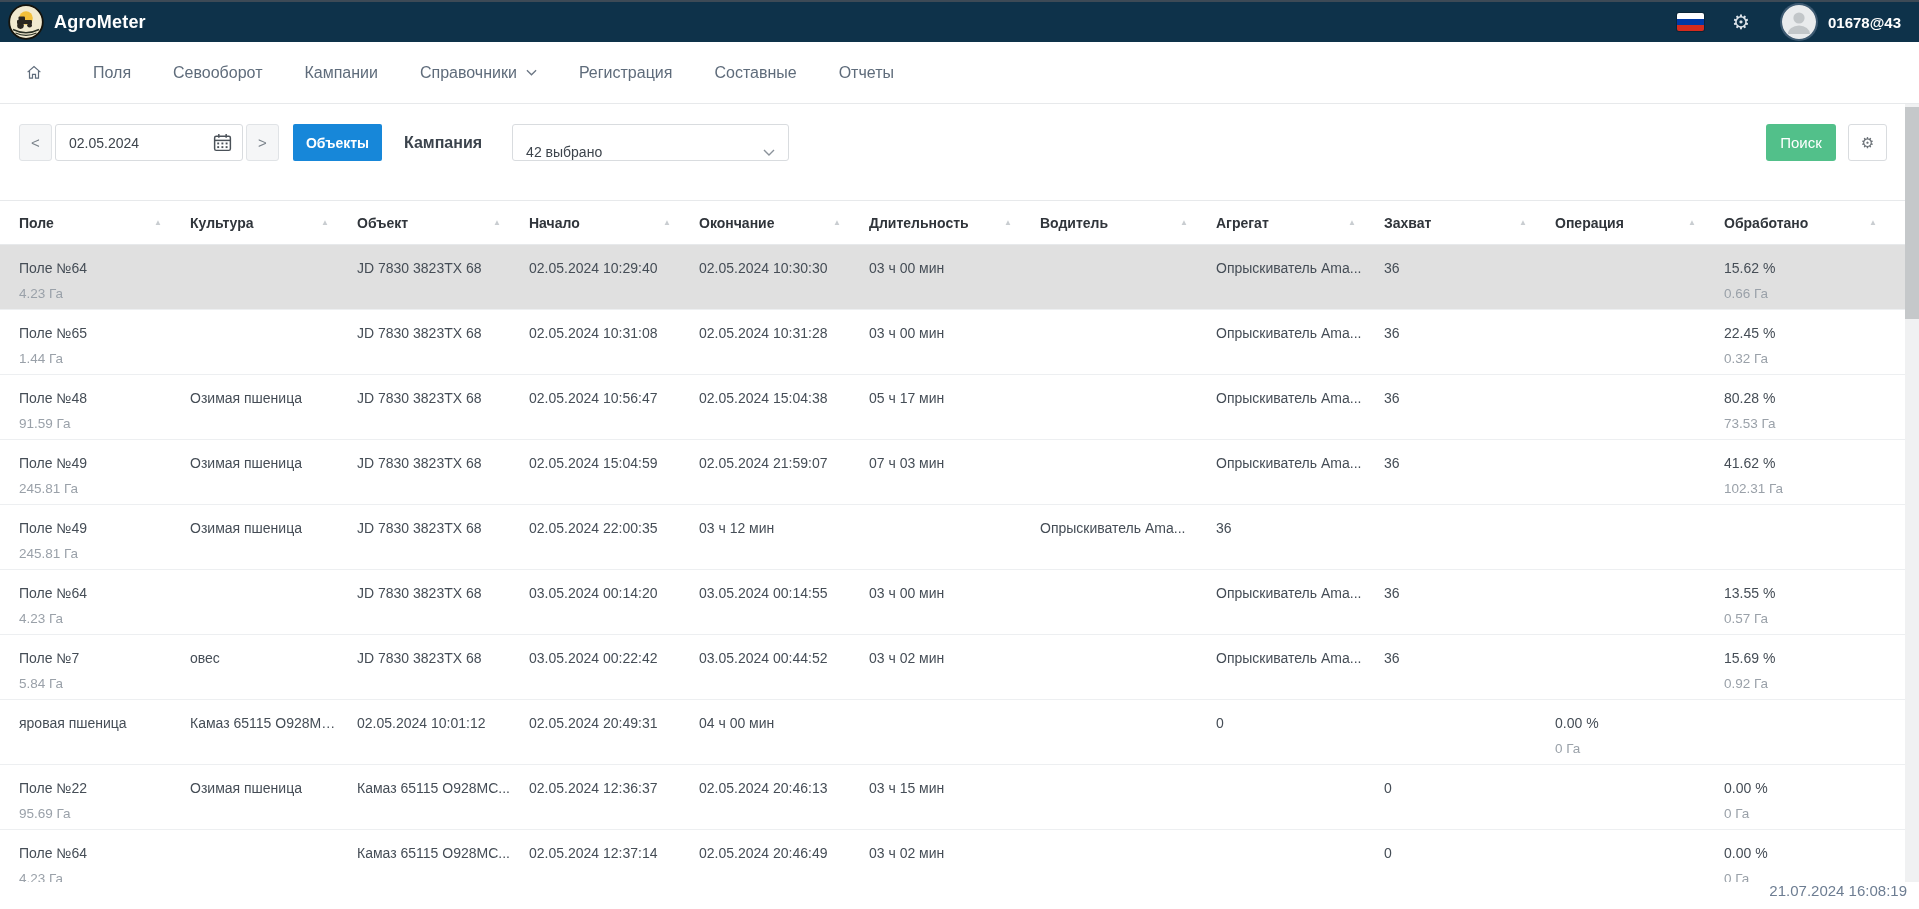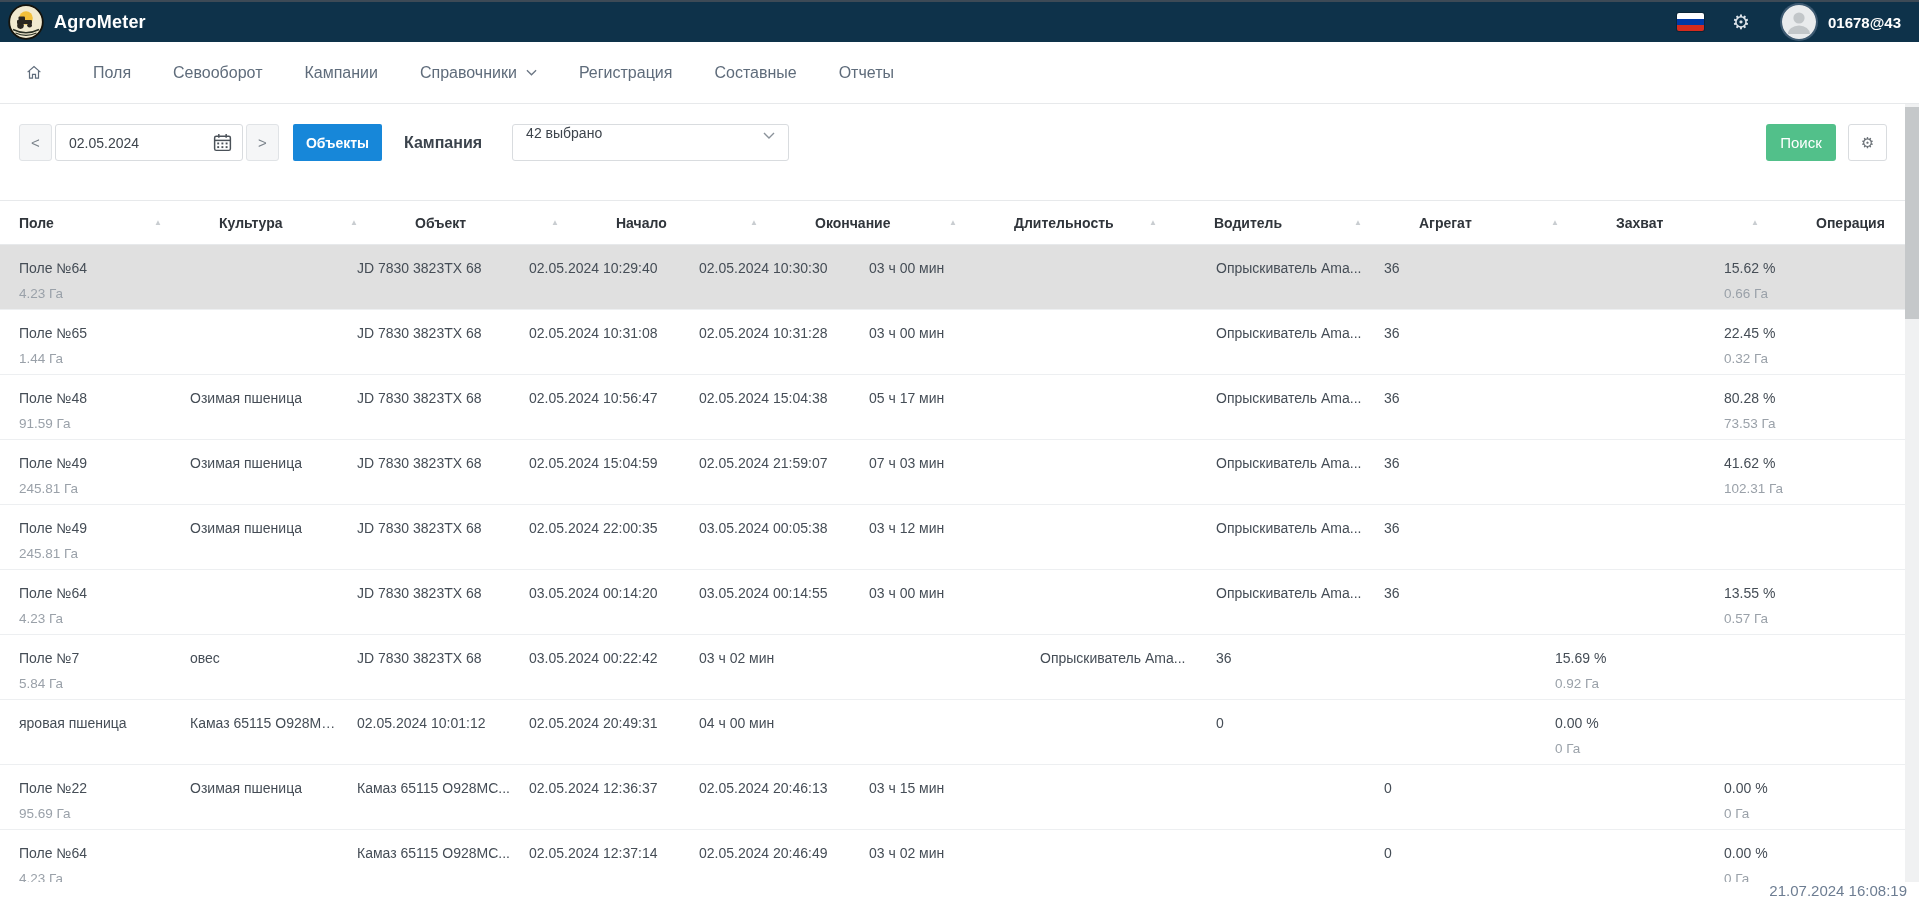--- a/index.html
+++ b/index.html
@@ -32,33 +32,33 @@
   .date-wrap{width:188px;height:37px;border:1px solid #d9dcdf;border-radius:3px;background:#fff;
              display:flex;align-items:center;margin:0 3px;}
   .date-input{border:0;outline:0;flex:1;min-width:0;padding:0 0 0 13px;font-size:14px;color:#3d444c;
               font-family:"Liberation Sans",sans-serif;background:transparent;}
   .cal-icon{margin-right:9px;display:flex;cursor:pointer;}
   .objects-btn{margin-left:14px;width:89px;height:37px;border:0;border-radius:2px;background:var(--accent-blue,#1787d9);
                color:#fff;font-size:14px;font-weight:700;cursor:pointer;font-family:inherit;}
   .campaign-btn{margin-left:14px;height:37px;border:0;background:transparent;color:#3b434c;font-size:16px;
                 font-weight:700;cursor:pointer;font-family:inherit;padding:0 8px;}
   .select-box{margin-left:22px;width:277px;height:37px;border:1px solid #d9dcdf;border-radius:3px;background:#fff;
-              display:flex;align-items:flex-start;padding:0 13px;cursor:pointer;}
+              display:flex;align-items:flex-end;padding:0 13px;cursor:pointer;}
   .select-value{flex:1;font-size:14px;color:#3d444c;}
   .tb-spacer{flex:1;}
   .search-btn{width:70px;height:37px;border:0;border-radius:3px;background:var(--accent-green,#52c08a);color:#fff;
               font-size:15px;cursor:pointer;font-family:inherit;}
   .gear-btn{margin-left:12px;width:39px;height:37px;border:1px solid #d9dcdf;border-radius:3px;background:#fff;
             color:#6a7076;font-size:15px;display:flex;align-items:center;justify-content:center;cursor:pointer;}
 
   
   :root{--cols:171px 167px 172px 170px 170px 171px 176px 168px 171px 169px 1fr;}
   .table-wrap{width:1905px;}
   .thead{display:grid;grid-template-columns:var(--cols);padding-left:19px;height:45px;align-items:center;
-         border-top:1px solid #e7e9eb;border-bottom:1px solid #e7e9eb;gap:29px;}
+         border-top:1px solid #e7e9eb;border-bottom:1px solid #e7e9eb;}
   .hcell{display:flex;align-items:center;justify-content:space-between;padding-right:28px;overflow:hidden;
          font-size:14px;font-weight:700;color:#30353b;white-space:nowrap;cursor:pointer;}
   .sort-arrow{font-size:8px;color:#c9cdd1;margin-left:6px;}
   .tbody{height:637px;overflow:hidden;}
   .trow{display:grid;grid-template-columns:var(--cols);padding-left:19px;height:65px;
         border-bottom:1px solid #edeff1;cursor:pointer;}
   .trow.highlighted{background:#e0e0e0;}
   .cell{padding-top:15px;padding-right:16px;overflow:hidden;white-space:nowrap;}
   .cell .main{font-size:14px;color:#454d56;line-height:17px;text-overflow:ellipsis;overflow:hidden;}
   .cell .sub{font-size:13.5px;color:#9aa1a9;line-height:16px;margin-top:9px;}
@@ -396,23 +396,20 @@
     <div class="cell">
           <div class="main">Озимая пшеница</div>
         </div>
     <div class="cell">
           <div class="main">JD 7830 3823TX 68</div>
         </div>
     <div class="cell">
           <div class="main">02.05.2024 22:00:35</div>
         </div>
     <div class="cell">
-          <div class="main">03.05.2024 00:05:38</div>
-        </div>
-    <div class="cell">
           <div class="main">03 ч 12 мин</div>
         </div>
     <div class="cell">
           <div class="main"></div>
         </div>
     <div class="cell">
           <div class="main">Опрыскиватель Ama...</div>
         </div>
     <div class="cell">
           <div class="main">36</div>
@@ -464,20 +461,23 @@
       <div class="sub">5.84 Га</div>
     </div>
     <div class="cell">
           <div class="main">овес</div>
         </div>
     <div class="cell">
           <div class="main">JD 7830 3823TX 68</div>
         </div>
     <div class="cell">
           <div class="main">03.05.2024 00:22:42</div>
+        </div>
+    <div class="cell">
+          <div class="main">03.05.2024 00:44:52</div>
         </div>
     <div class="cell">
           <div class="main">03 ч 02 мин</div>
         </div>
     <div class="cell">
           <div class="main"></div>
         </div>
     <div class="cell">
           <div class="main">Опрыскиватель Ama...</div>
         </div>

